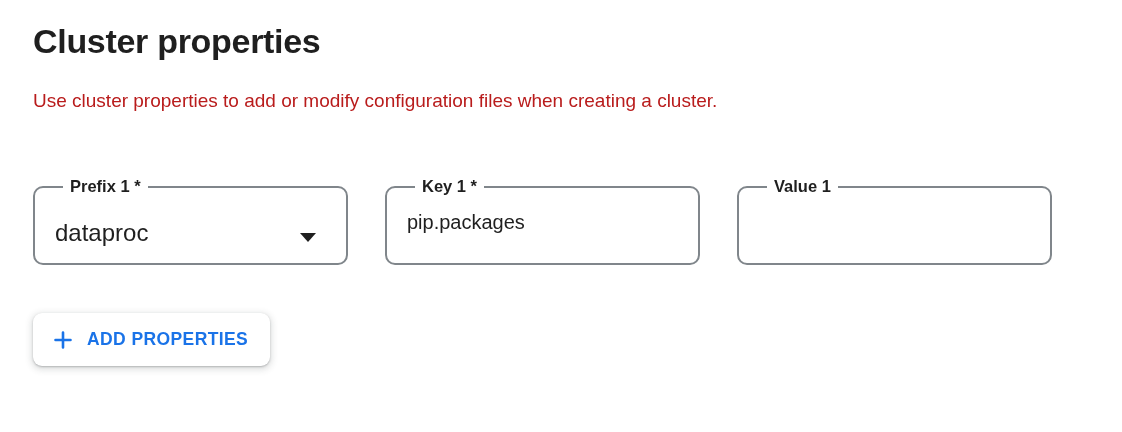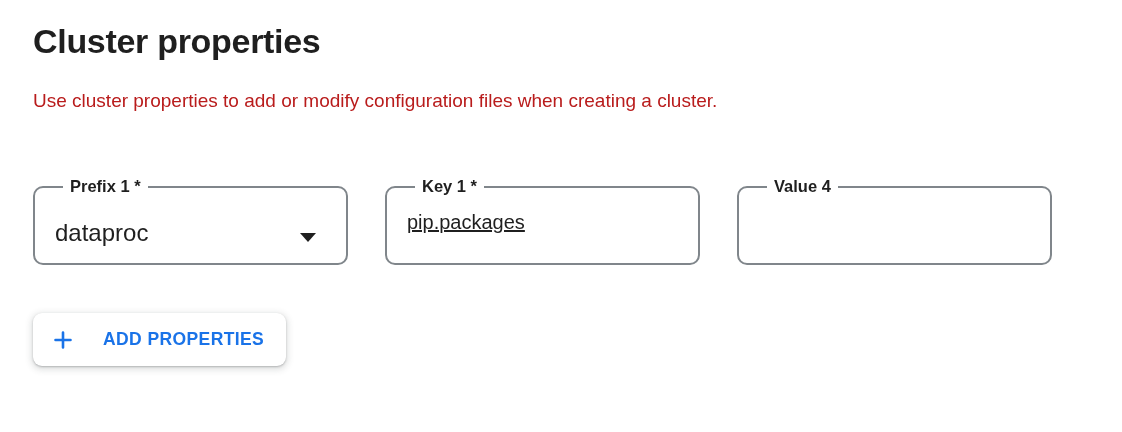--- a/index.html
+++ b/index.html
@@ -73,39 +73,38 @@
     border: none;
     outline: none;
     padding: 0;
     background: transparent;
     font-family: "Liberation Sans", sans-serif;
     font-size: 20px;
     color: #1f1f1f;
     white-space: nowrap;
     overflow: hidden;
     text-overflow: clip;
-    text-decoration: underline;
   }
   .dropdown-arrow {
     position: absolute;
     right: 30px;
     top: 36px;
     width: 0;
     height: 0;
     border-left: 8px solid transparent;
     border-right: 8px solid transparent;
     border-top: 9px solid #1f1f1f;
   }
   .actions-row {
     margin-top: 48px;
   }
   .add-properties-button {
     display: inline-flex;
     align-items: center;
-    gap: 28px;
+    gap: 12px;
     height: 53px;
     padding: 0 22px 0 18px;
     background: #ffffff;
     border: none;
     border-radius: 9px;
     box-shadow: 0 1px 2px rgba(60,64,67,0.30), 0 2px 6px 2px rgba(60,64,67,0.15);
     cursor: pointer;
     font-family: "Liberation Sans", sans-serif;
     font-size: 17.5px;
     font-weight: 700;
@@ -134,21 +133,21 @@
       <span class="field-value-text">dataproc</span>
       <span class="dropdown-arrow"></span>
     </fieldset>
 
     <fieldset class="mdc-field">
       <legend>Key 1 *</legend>
       <input class="field-input" type="text" value="pip.packages" style="">
     </fieldset>
 
     <fieldset class="mdc-field">
-      <legend>Value 4</legend>
+      <legend>Value 1</legend>
     </fieldset>
 
   </div>
 
   <div class="actions-row">
     <button class="add-properties-button">
       <span class="plus-icon">
         <svg width="24" height="24" viewBox="0 0 24 24" aria-hidden="true">
           <path d="M12 4.5v15M4.5 12h15" stroke="#1a73e8" stroke-width="2.6" stroke-linecap="round" fill="none"></path>
         </svg>

